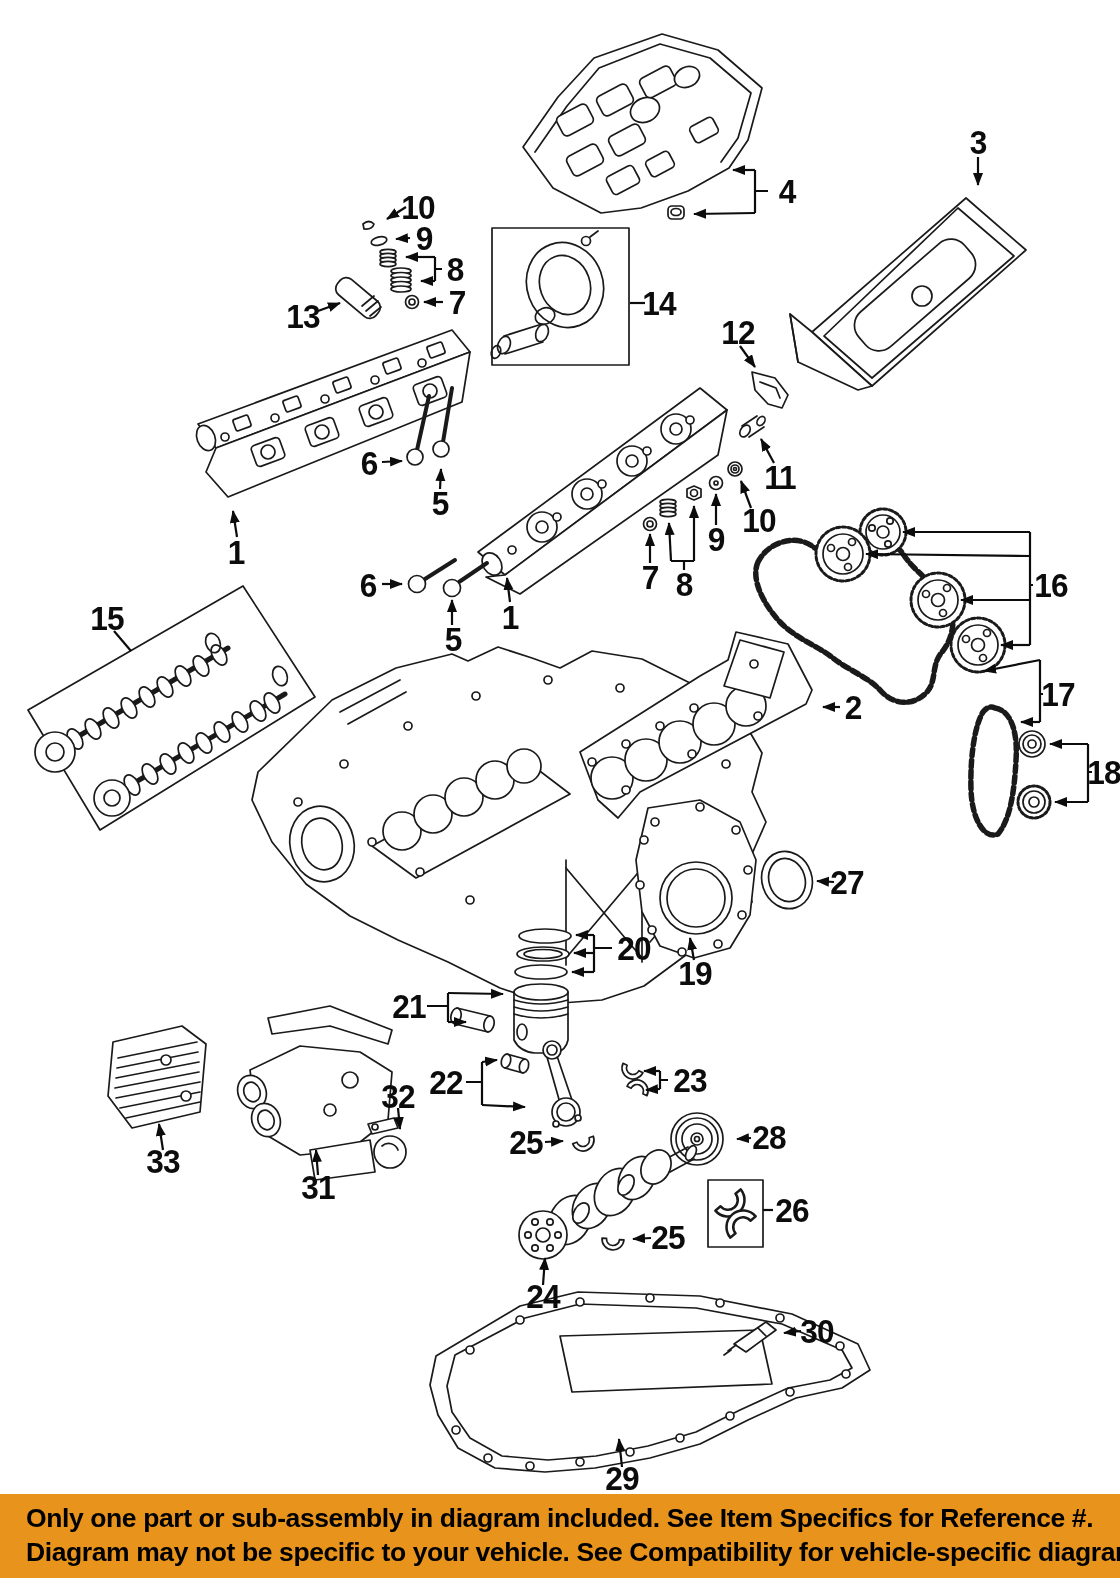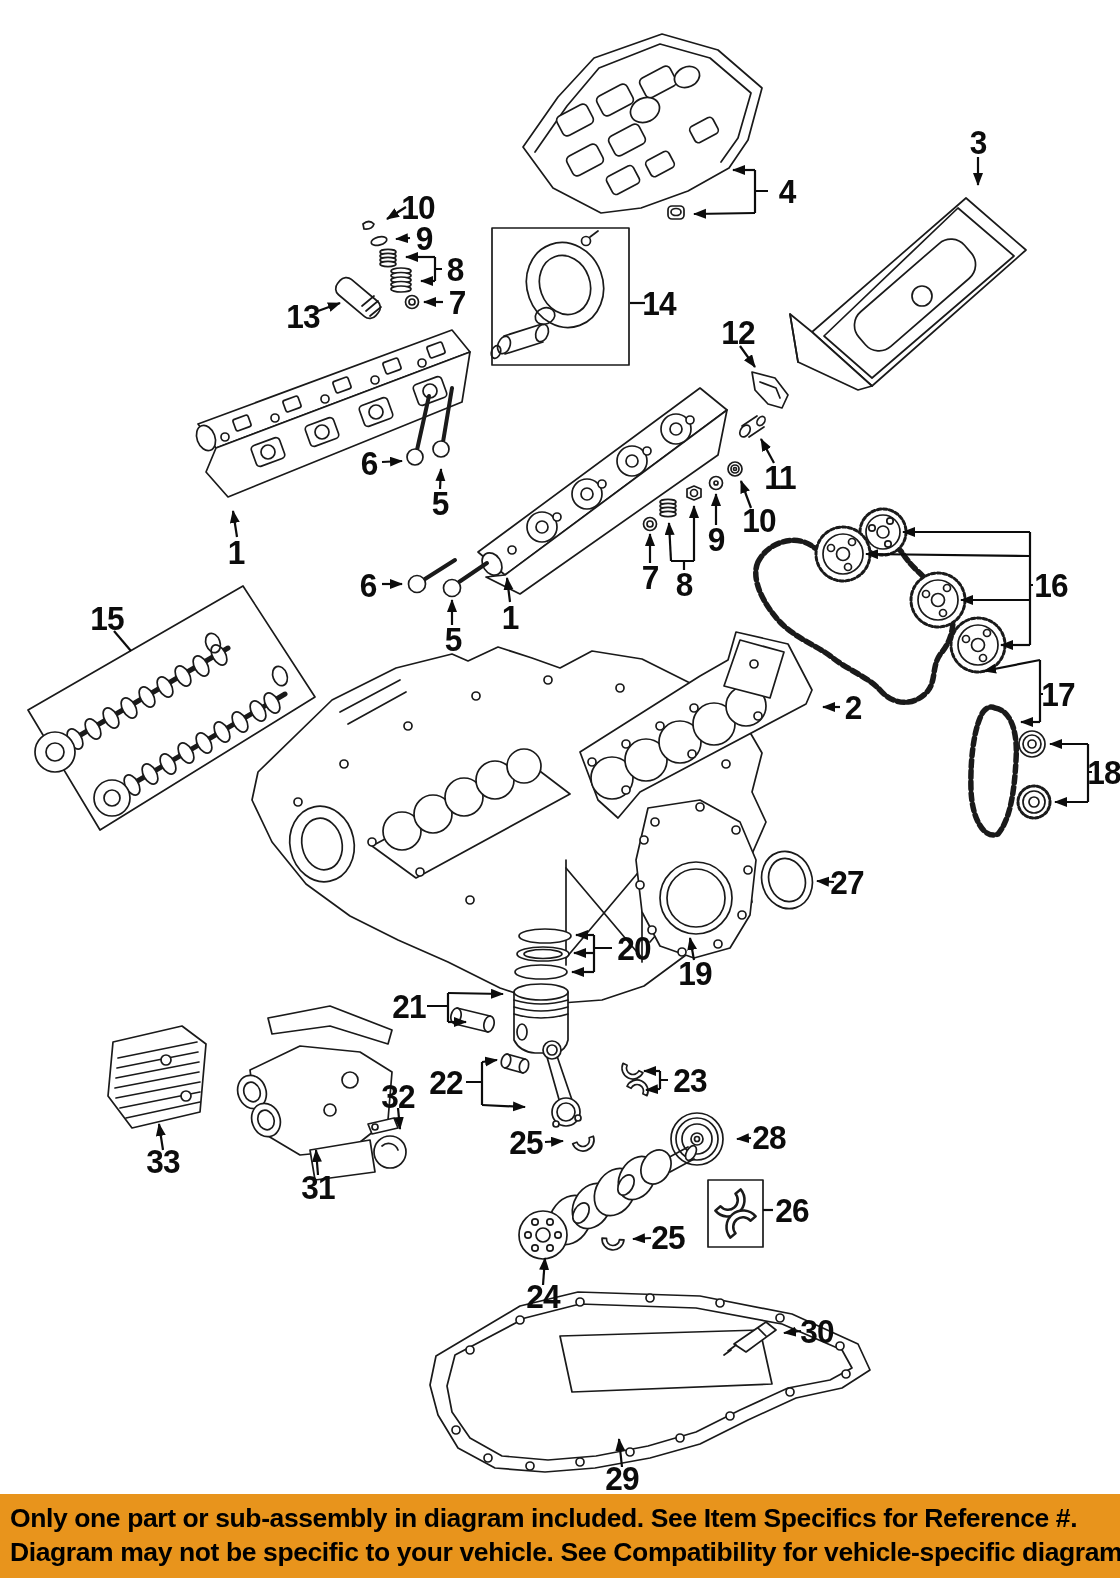--- a/index.html
+++ b/index.html
@@ -4,21 +4,21 @@
 <style>
   html,body{margin:0;padding:0;background:#fff;}
   body{width:1120px;height:1578px;position:relative;overflow:hidden;
        font-family:"Liberation Sans",sans-serif;}
   #figure{position:absolute;left:0;top:0;width:1120px;height:1494px;background:#fff;}
   #art{position:absolute;left:0;top:0;}
   #callouts{position:absolute;left:0;top:0;width:1120px;height:1494px;pointer-events:none;}
   .callout{position:absolute;transform:translate(-50%,-50%) scaleX(.93);
            font:700 34px "Liberation Sans",sans-serif;color:#0c0c0c;letter-spacing:-1px;}
   #banner{position:absolute;left:0;bottom:0;width:1120px;height:84px;box-sizing:border-box;
-          padding:7px 10px 0 10px;}
+          padding:7px 10px 0 26px;}
   #banner .bline{font:700 26.5px/34px "Liberation Sans",sans-serif;letter-spacing:-.4px;
                  white-space:nowrap;}
 </style>
 </head>
 <body>
 
 <div id="figure">
 <svg id="art" width="1120" height="1494" viewBox="0 0 1120 1494">
   <defs>
     <marker id="arr" markerWidth="15" markerHeight="12" refX="12" refY="5" orient="auto" markerUnits="userSpaceOnUse">

